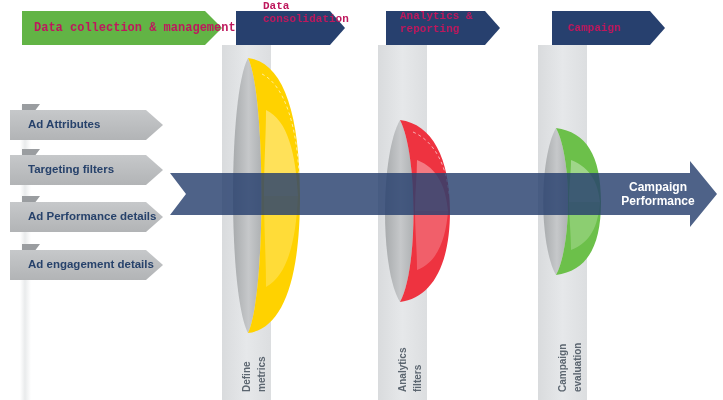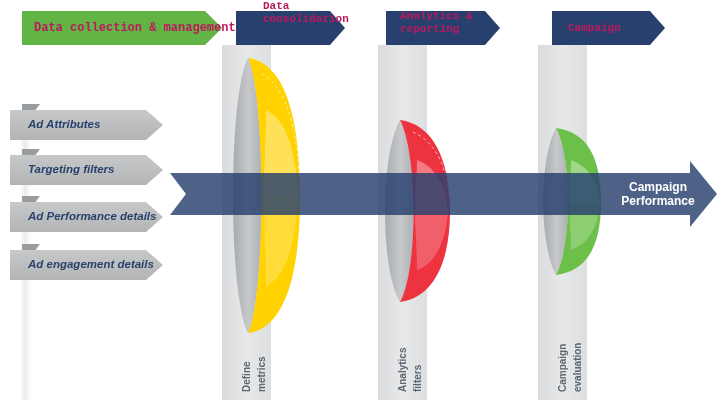--- a/index.html
+++ b/index.html
@@ -2,21 +2,21 @@
 <html><head>
 <meta charset="utf-8">
 <style>
   html,body{margin:0;padding:0;background:#ffffff;}
   body{width:723px;height:400px;overflow:hidden;
        font-family:"Liberation Sans","DejaVu Sans",sans-serif;}
   #stage{position:relative;width:723px;height:400px;background:#fff;}
   #stage svg{position:absolute;left:0;top:0;}
   .lbl{position:absolute;color:#be185d;font-weight:bold;font-size:11px;line-height:12.5px;font-family:Liberation Mono, monospace;}
   .lbl-green{font-size:12px;}
-  .gray-lbl{position:absolute;color:#27426b;font-weight:bold;font-size:11.5px;font-style:italic;}
+  .gray-lbl{position:absolute;color:#27426b;font-weight:bold;font-size:11.5px;}
   .vlbl{position:absolute;color:#5c6670;font-weight:bold;font-size:10px;line-height:12px;
         writing-mode:vertical-rl;transform:rotate(180deg);white-space:pre-line;text-align:left;}
   .camp{position:absolute;color:#ffffff;font-weight:bold;font-size:12px;line-height:14px;text-align:center;}
 </style>
 </head>
 <body>
 
 <div id="stage">
 
   <svg width="723" height="400" viewBox="0 0 723 400">

